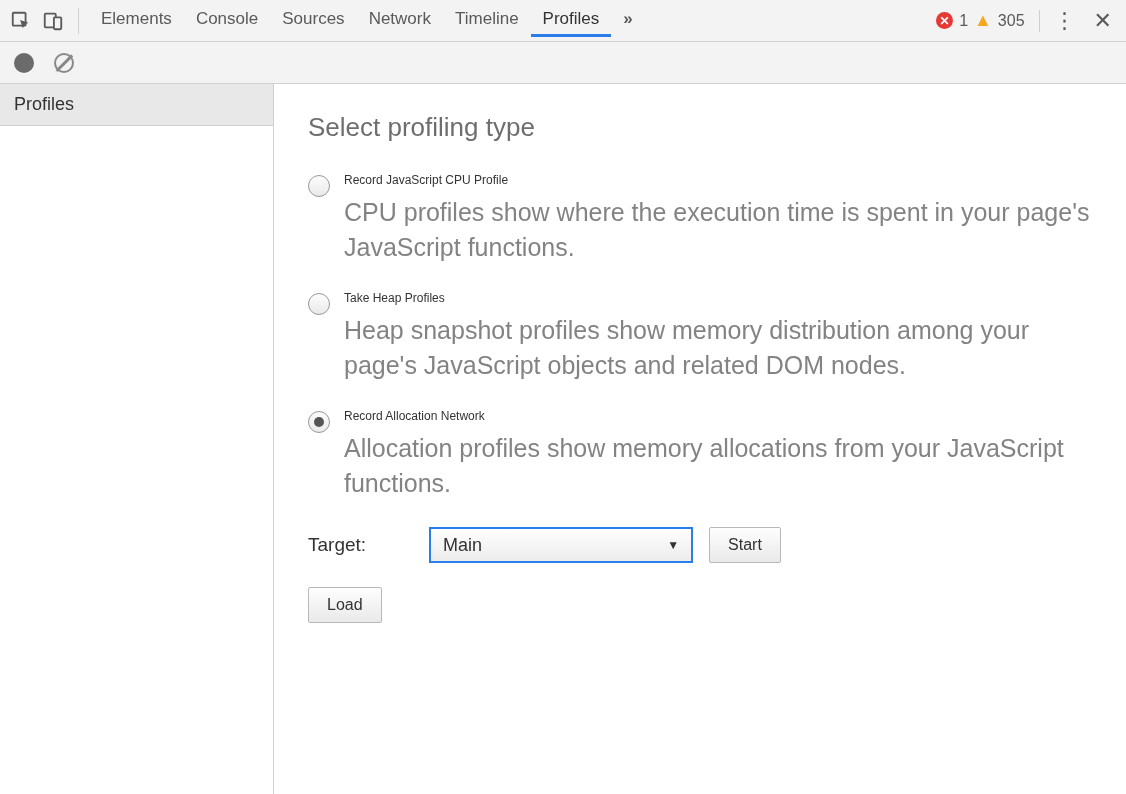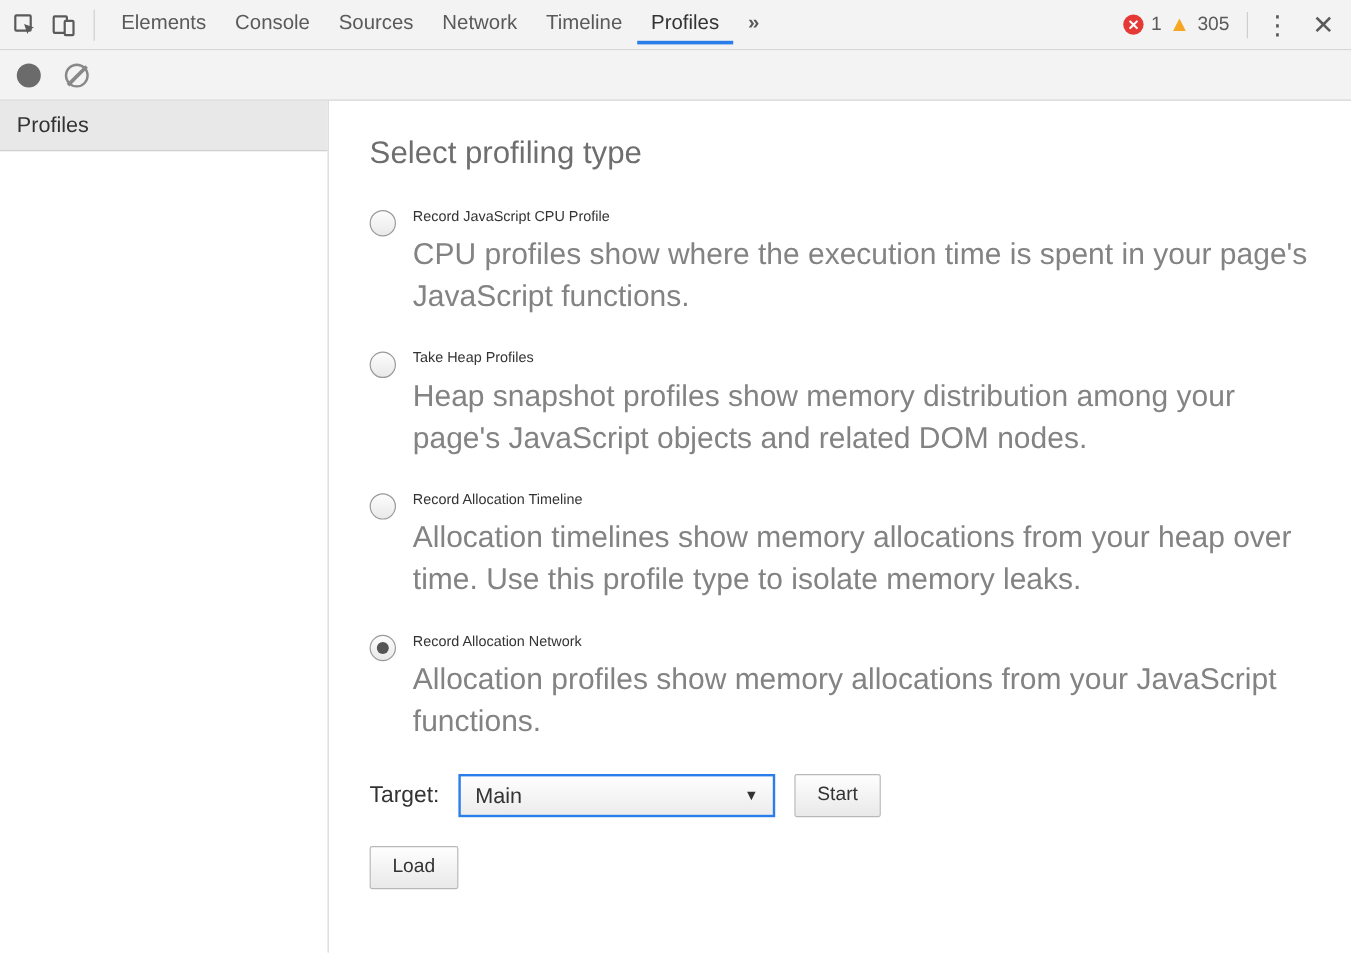--- a/index.html
+++ b/index.html
@@ -149,21 +149,21 @@
     gap: 16px;
     margin-top: 10px;
     margin-bottom: 24px;
     font-size: 19px;
   }
   .select {
     width: 264px; height: 36px;
     border: 2px solid #2b7de9;
     background: linear-gradient(#fefefe,#ececec);
     display: flex; align-items: center; justify-content: space-between;
-    padding: 0 12px; font-size: 18px; color:#333;
+    padding: 0 12px; font-size: 18px; color:#333;margin-left:47px;
   }
   .select .arrow { font-size: 12px; color:#333; }
   .btn {
     height: 36px;
     padding: 0 18px;
     border: 1px solid #b8b8b8;
     background: linear-gradient(#fefefe,#e9e9e9);
     font-size: 16px; color:#333;
     display: inline-flex; align-items: center;
     border-radius: 2px;
@@ -245,27 +245,20 @@
     </div>
 
     <div class="option">
       <span class="radio"></span>
       <div>
         <div class="option-title">Take Heap Profiles</div>
         <div class="option-desc">Heap snapshot profiles show memory distribution among your page's JavaScript objects and related DOM nodes.</div>
       </div>
     </div>
 
-    <div class="option">
-      <span class="radio"></span>
-      <div>
-        <div class="option-title">Record Allocation Timeline</div>
-        <div class="option-desc">Allocation timelines show memory allocations from your heap over time. Use this profile type to isolate memory leaks.</div>
-      </div>
-    </div>
 
     <div class="option">
       <span class="radio checked"></span>
       <div>
         <div class="option-title">Record Allocation Network</div>
         <div class="option-desc">Allocation profiles show memory allocations from your JavaScript functions.</div>
       </div>
     </div>
 
     <div class="target-row">

